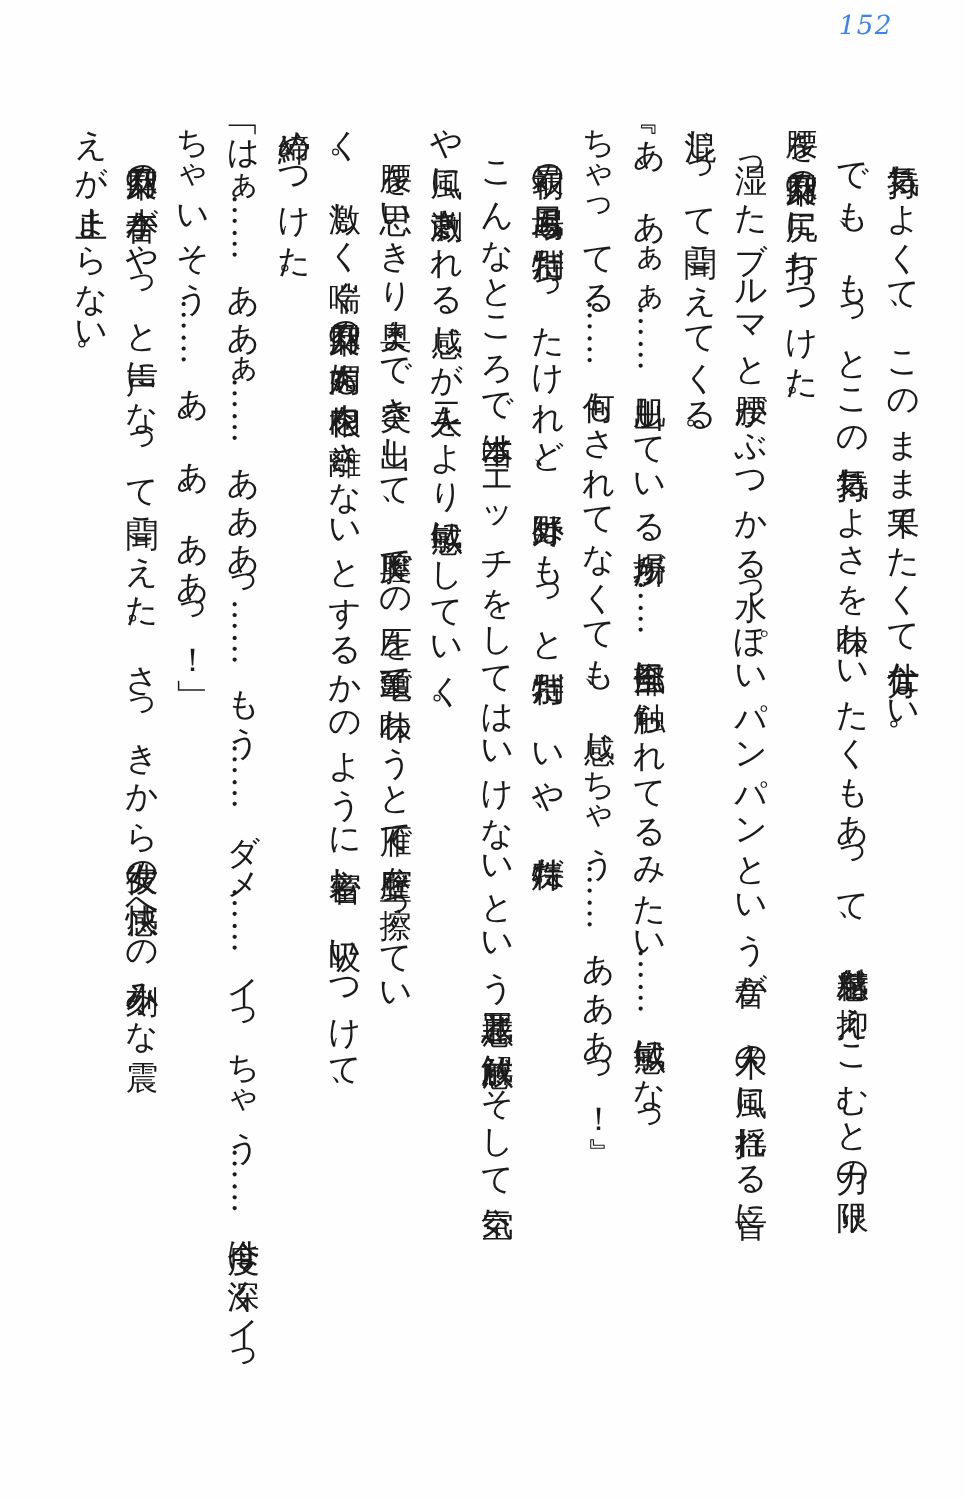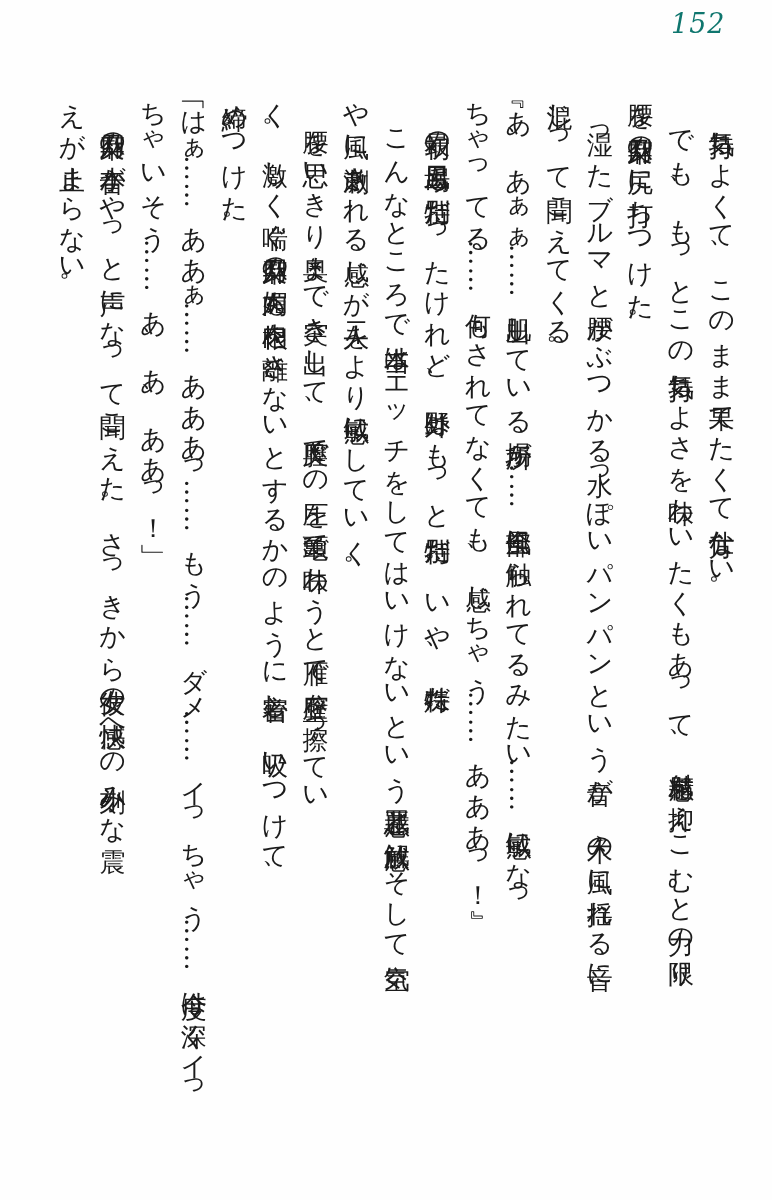--- a/index.html
+++ b/index.html
@@ -13,24 +13,24 @@
     height: 1200px;
     background: #fefefe;
     overflow: hidden;
     font-family: "DejaVu Serif", "Liberation Serif", serif;
     color: #1b1b1b;
   }
   .page-number {
     position: absolute;
     top: 8px;
     left: 671px;
-    font-size: 27px;
+    font-size: 21px;
     font-style: italic;
     letter-spacing: 1px;
-    color: #0f766e;
+    color: #3b82f6;
     text-align: right;
   }
   .text-area {
     position: absolute;
     top: 85px;
     right: 30px;
     height: 1118px;
     writing-mode: vertical-rl;
     text-orientation: mixed;
   }

